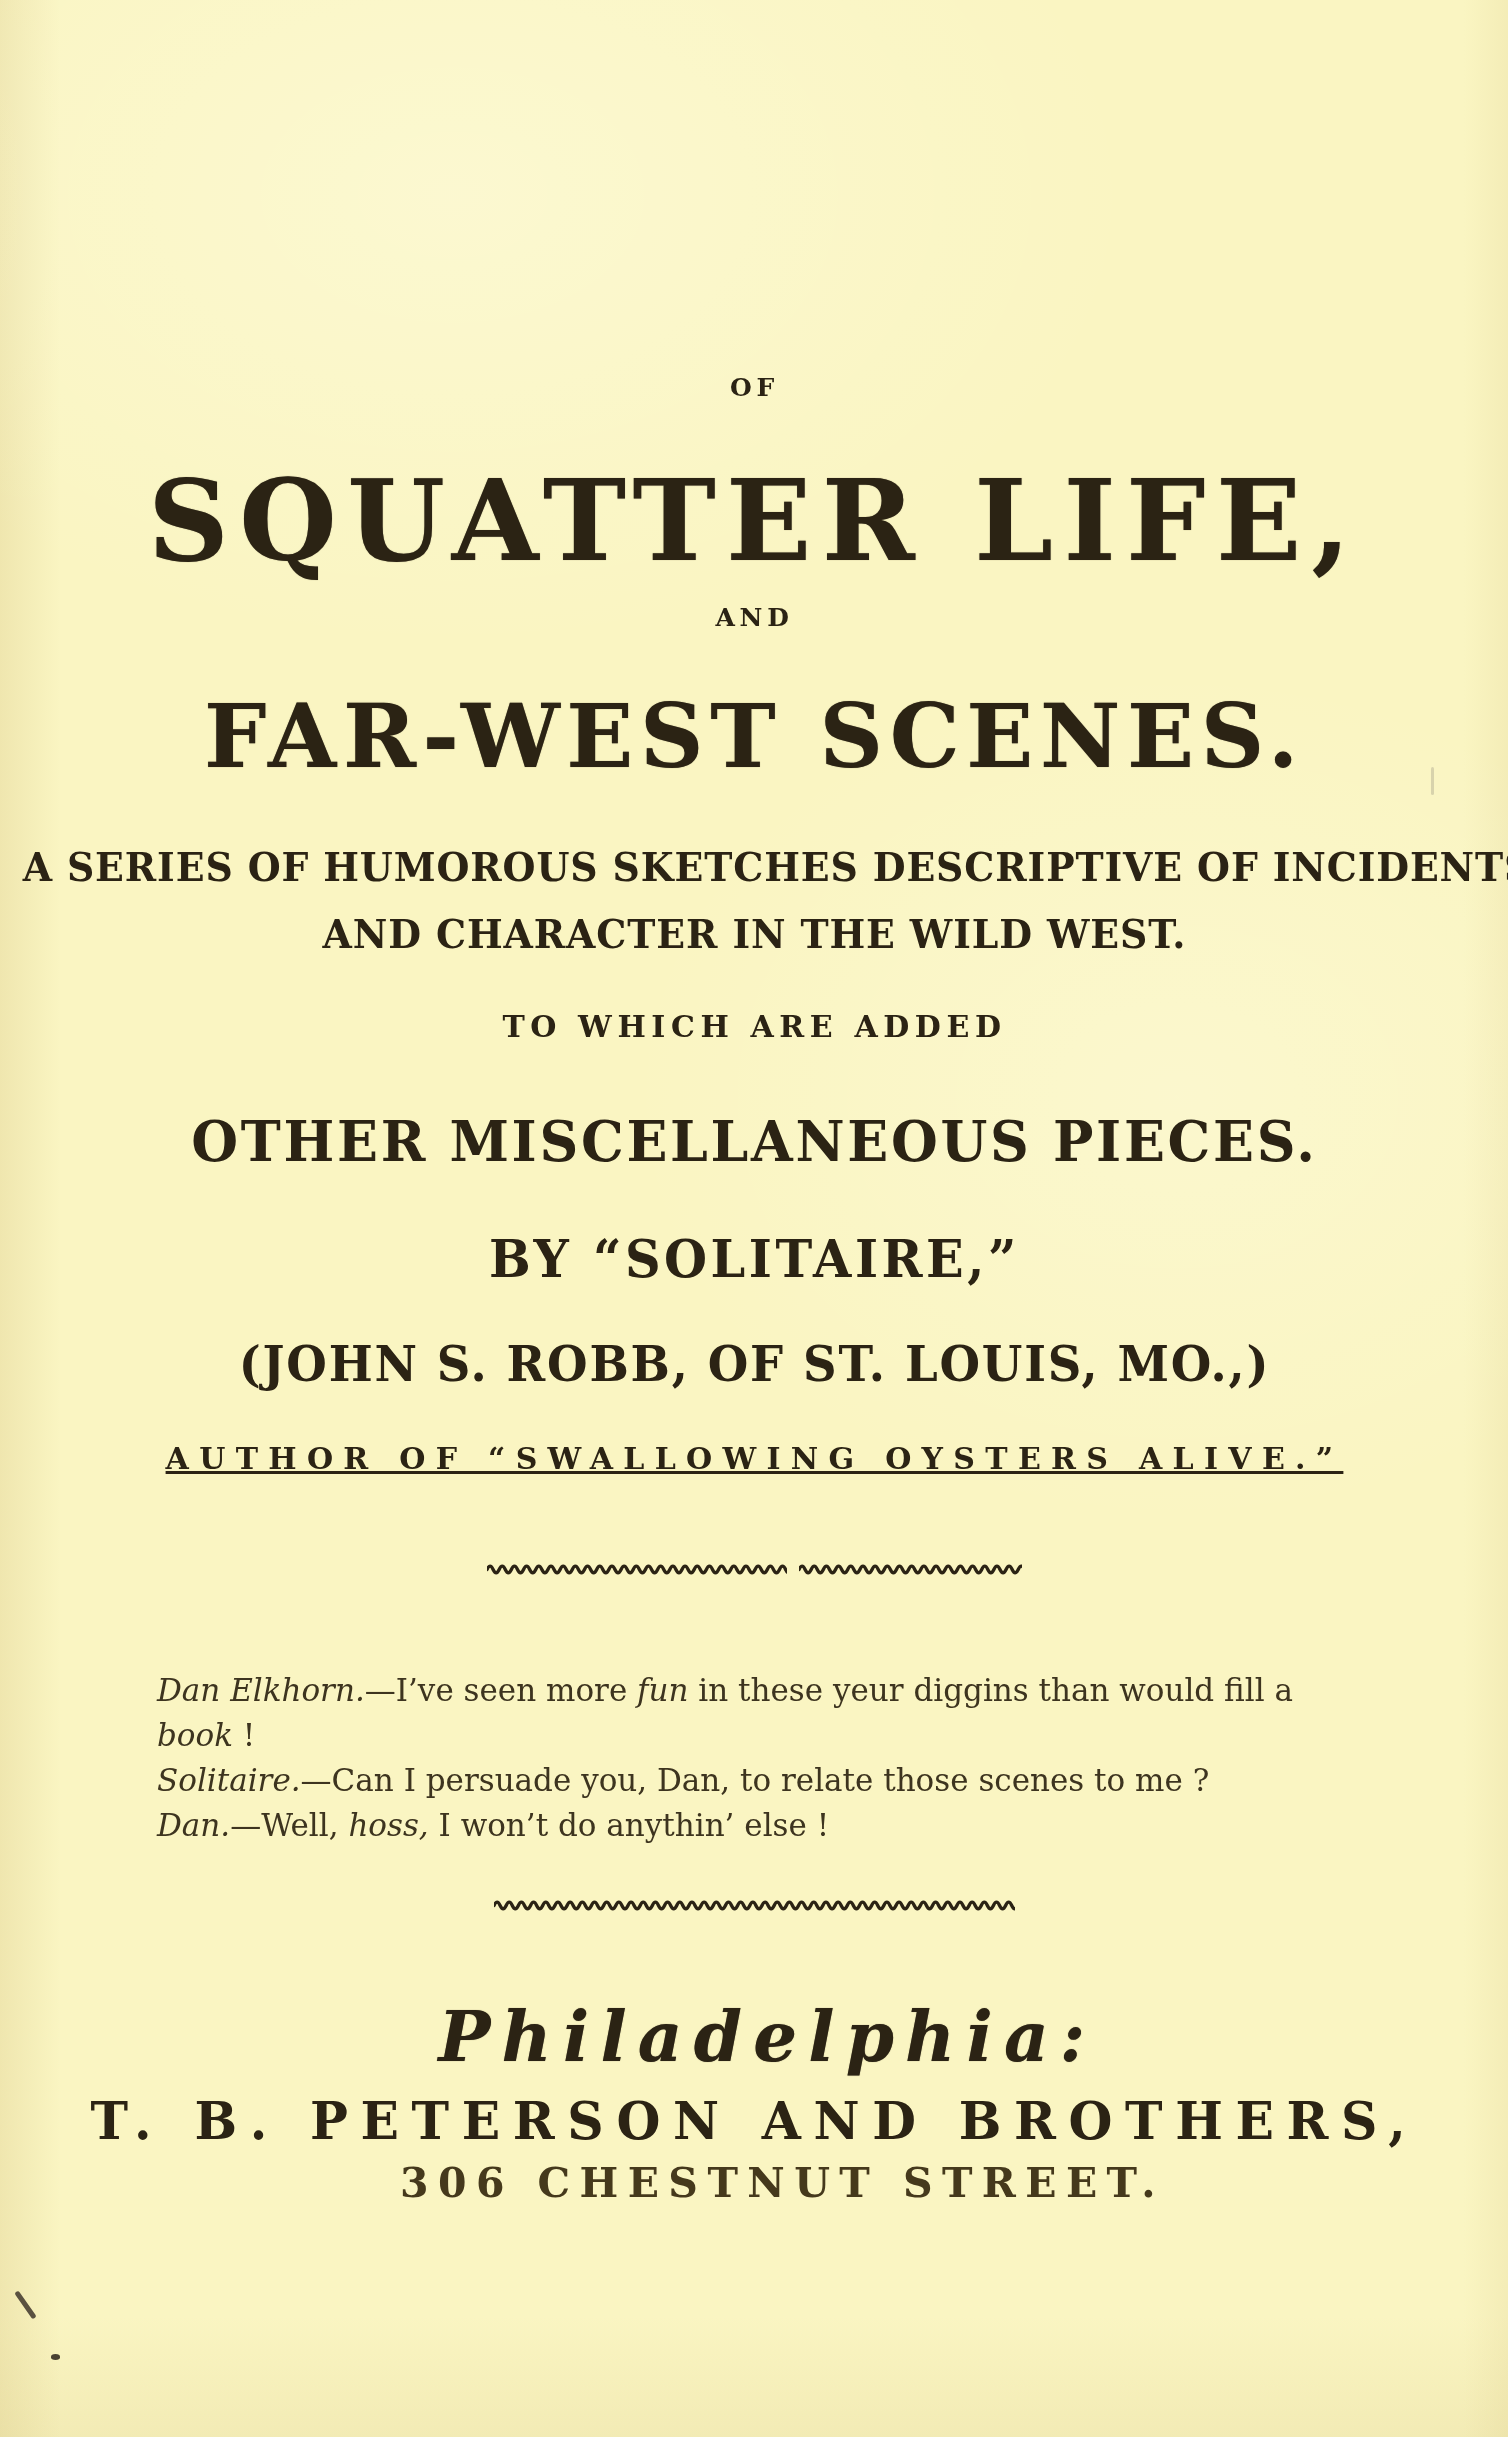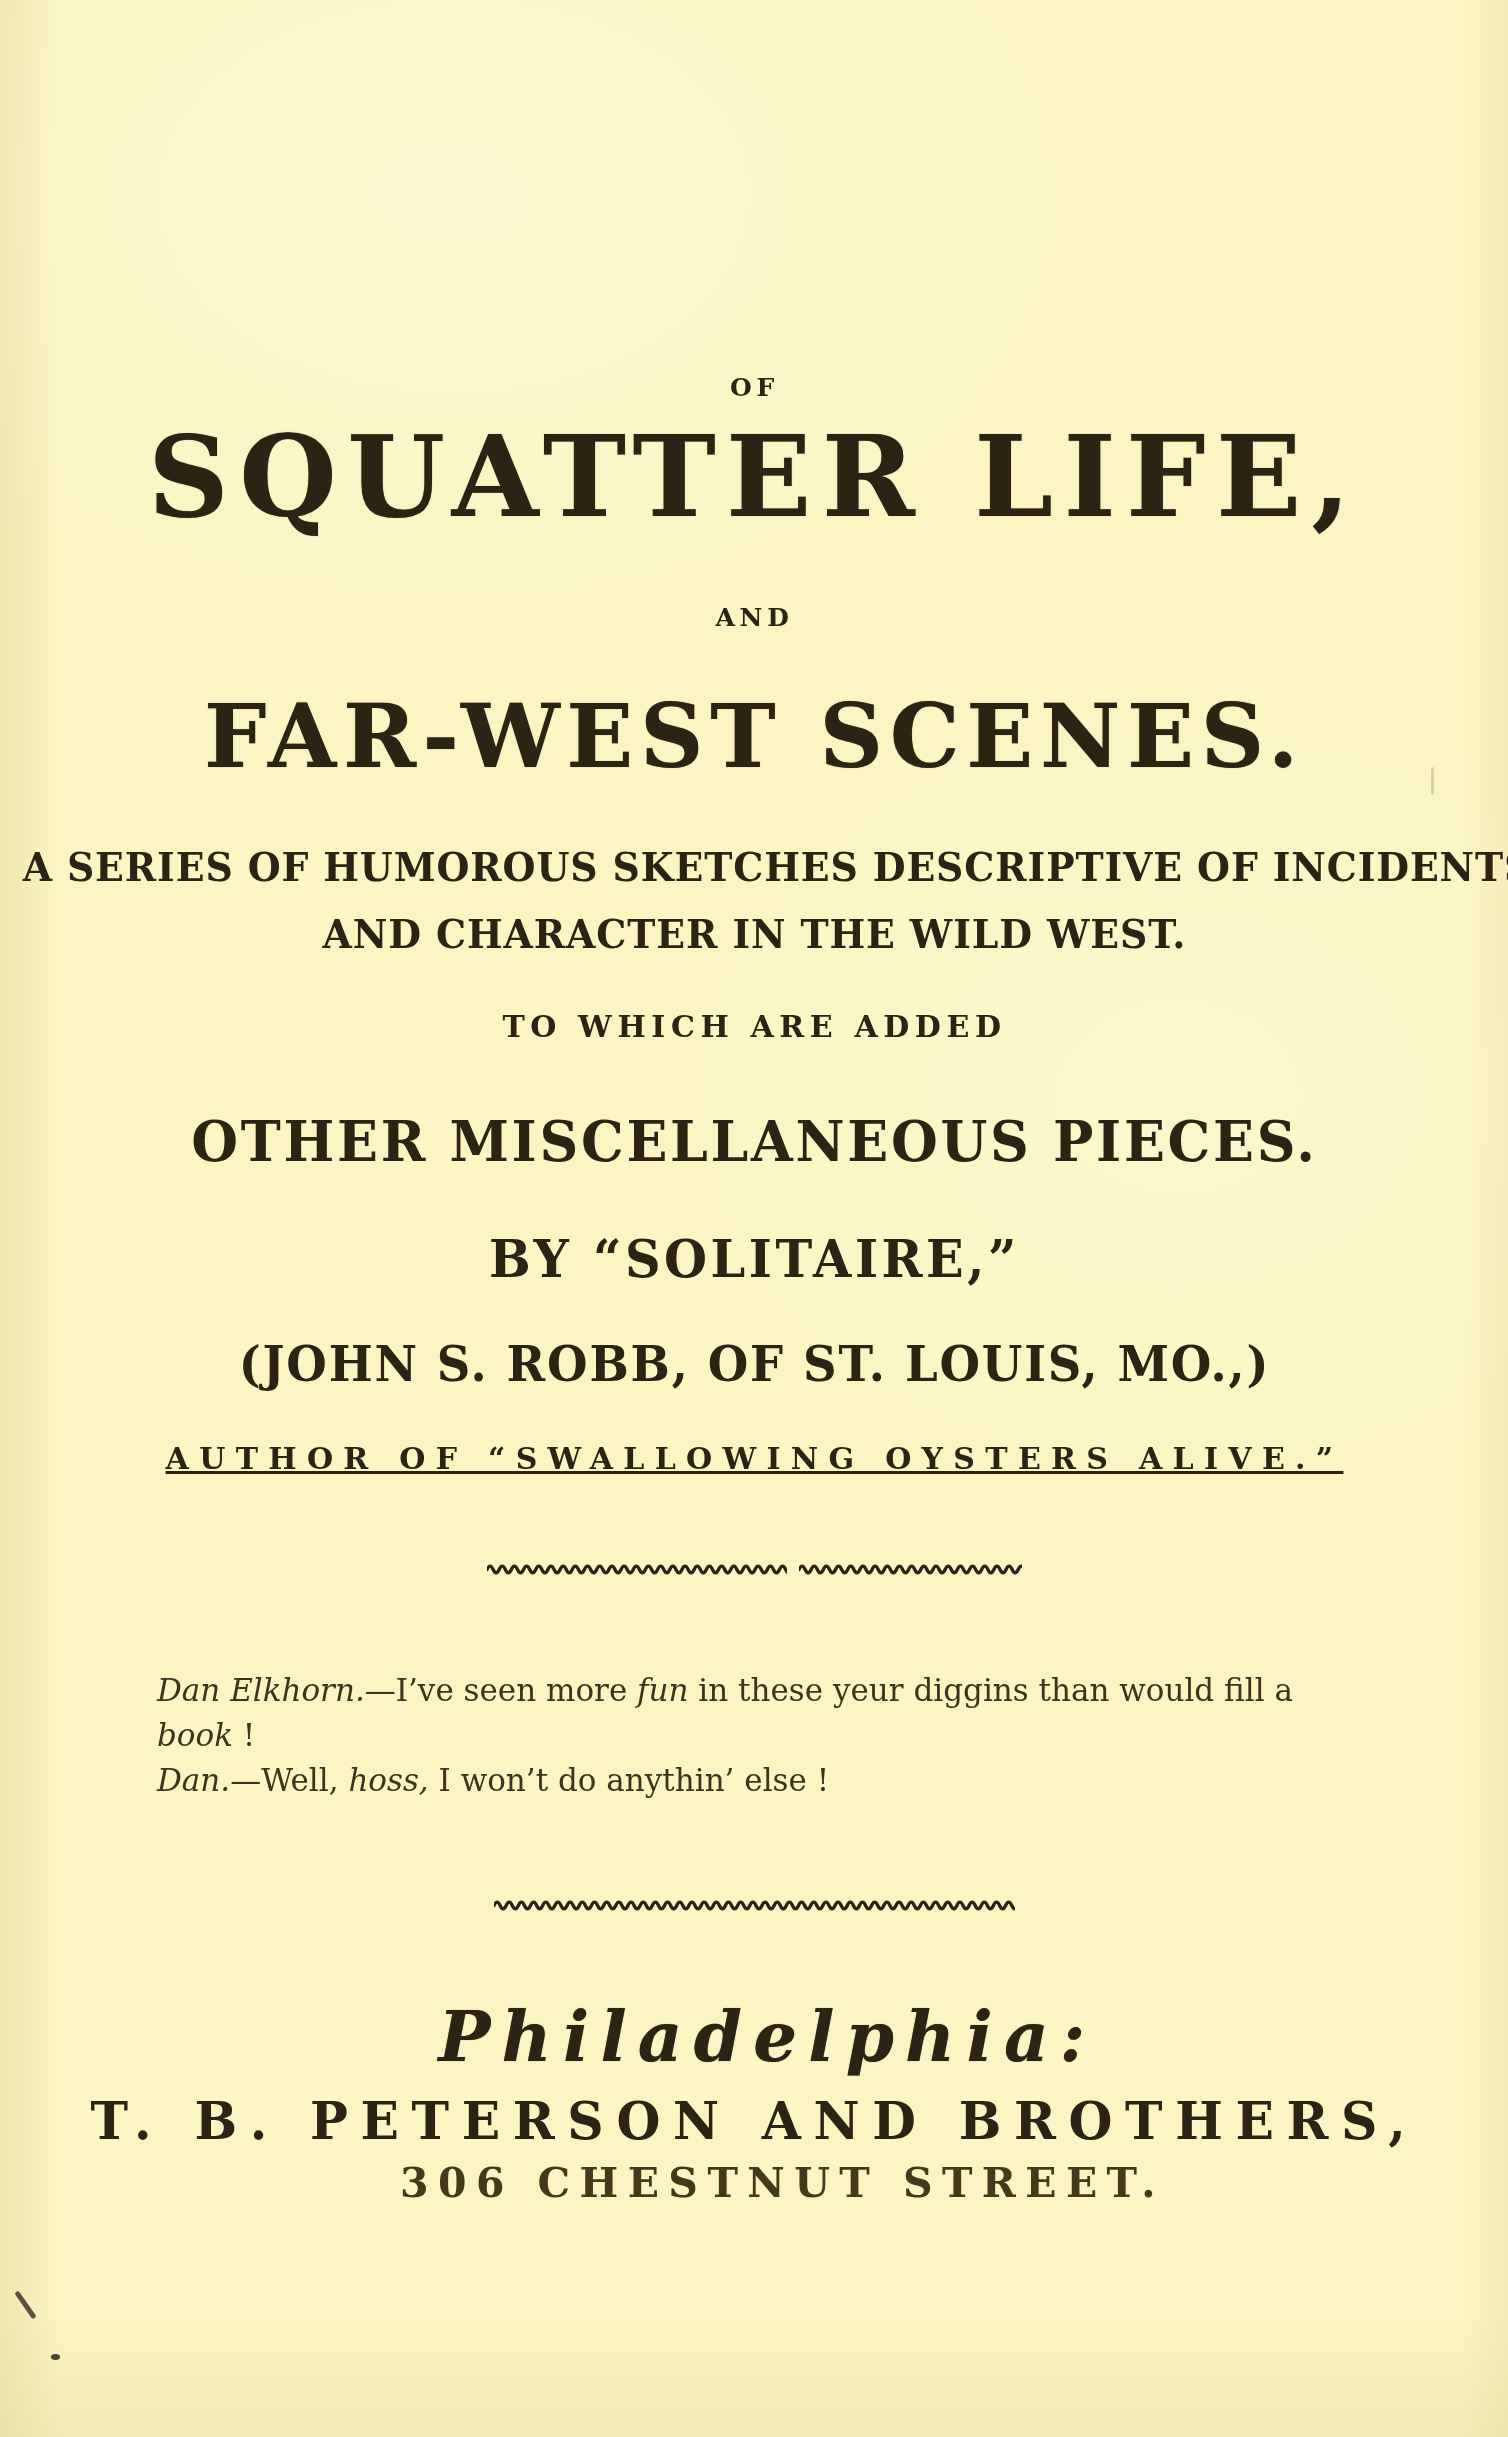--- a/index.html
+++ b/index.html
@@ -25,21 +25,21 @@
       var(--bg);
     color:var(--ink);
   }
   .abs{position:absolute;left:0;width:100%;text-align:center;white-space:nowrap;}
 
   .title-main{
     font-weight:bold;font-size:90px;letter-spacing:17px;
     text-shadow:0 0 0.9px rgba(43,35,20,0.55);
   }
   .t-streaks{top:208px;}
-  .t-squatter{font-size:112px;letter-spacing:10.3px;top:411px;text-align:center;}
+  .t-squatter{font-size:112px;letter-spacing:10.3px;top:455px;text-align:center;}
   .t-farwest{font-size:88px;letter-spacing:6.6px;top:684px;}
   .connector{font-weight:bold;font-size:25px;letter-spacing:4.7px;}
   .c-of{top:373px;}
   .c-and{top:603px;}
 
   .subtitle{
     top:834px;font-weight:bold;font-size:39px;letter-spacing:0.9px;
     line-height:67px;transform:scaleX(0.97);
   }
   .kicker{top:1009px;font-weight:bold;font-size:30px;letter-spacing:5.6px;}
@@ -111,20 +111,21 @@
     <span class="wave"><svg width="300" height="15" viewBox="0 0 320 16" xmlns="http://www.w3.org/2000/svg">
           <path d="M0 9 Q 3.25 2 6.5 9 T 13 9 T 19.5 9 T 26 9 T 32.5 9 T 39 9 T 45.5 9 T 52 9 T 58.5 9 T 65 9 T 71.5 9 T 78 9 T 84.5 9 T 91 9 T 97.5 9 T 104 9 T 110.5 9 T 117 9 T 123.5 9 T 130 9 T 136.5 9 T 143 9 T 149.5 9 T 156 9 T 162.5 9 T 169 9 T 175.5 9 T 182 9 T 188.5 9 T 195 9 T 201.5 9 T 208 9 T 214.5 9 T 221 9 T 227.5 9 T 234 9 T 240.5 9 T 247 9 T 253.5 9 T 260 9 T 266.5 9 T 273 9 T 279.5 9 T 286 9 T 292.5 9 T 299 9 T 305.5 9 T 312 9 T 318.5 9 T 325 9" fill="none" stroke="#2b2314" stroke-width="3.6" stroke-linecap="round"></path>
         </svg></span>
     <span class="wave"><svg width="223" height="15" viewBox="0 0 238 16" xmlns="http://www.w3.org/2000/svg">
           <path d="M0 9 Q 3.25 2 6.5 9 T 13 9 T 19.5 9 T 26 9 T 32.5 9 T 39 9 T 45.5 9 T 52 9 T 58.5 9 T 65 9 T 71.5 9 T 78 9 T 84.5 9 T 91 9 T 97.5 9 T 104 9 T 110.5 9 T 117 9 T 123.5 9 T 130 9 T 136.5 9 T 143 9 T 149.5 9 T 156 9 T 162.5 9 T 169 9 T 175.5 9 T 182 9 T 188.5 9 T 195 9 T 201.5 9 T 208 9 T 214.5 9 T 221 9 T 227.5 9 T 234 9 T 240.5 9" fill="none" stroke="#2b2314" stroke-width="3.6" stroke-linecap="round"></path>
         </svg></span>
   </div>
 
   <div class="epigraph">
     <div><span class="it">Dan Elkhorn.</span><span>—I’ve seen more </span><span class="it">fun</span><span> in these yeur diggins than would fill a </span><span class="itb">book</span><span> !</span></div>
+    <div><span class="it">Solitaire.</span><span>—Can I persuade you, Dan, to relate those scenes to me ?</span></div>
     <div><span class="it">Dan.</span><span>—Well, </span><span class="it">hoss,</span><span> I won’t do anythin’ else !</span></div>
   </div>
 
   <div class="abs rule rule-2">
     <span class="wave"><svg width="521" height="15" viewBox="0 0 556 16" xmlns="http://www.w3.org/2000/svg">
           <path d="M0 9 Q 3.25 2 6.5 9 T 13 9 T 19.5 9 T 26 9 T 32.5 9 T 39 9 T 45.5 9 T 52 9 T 58.5 9 T 65 9 T 71.5 9 T 78 9 T 84.5 9 T 91 9 T 97.5 9 T 104 9 T 110.5 9 T 117 9 T 123.5 9 T 130 9 T 136.5 9 T 143 9 T 149.5 9 T 156 9 T 162.5 9 T 169 9 T 175.5 9 T 182 9 T 188.5 9 T 195 9 T 201.5 9 T 208 9 T 214.5 9 T 221 9 T 227.5 9 T 234 9 T 240.5 9 T 247 9 T 253.5 9 T 260 9 T 266.5 9 T 273 9 T 279.5 9 T 286 9 T 292.5 9 T 299 9 T 305.5 9 T 312 9 T 318.5 9 T 325 9 T 331.5 9 T 338 9 T 344.5 9 T 351 9 T 357.5 9 T 364 9 T 370.5 9 T 377 9 T 383.5 9 T 390 9 T 396.5 9 T 403 9 T 409.5 9 T 416 9 T 422.5 9 T 429 9 T 435.5 9 T 442 9 T 448.5 9 T 455 9 T 461.5 9 T 468 9 T 474.5 9 T 481 9 T 487.5 9 T 494 9 T 500.5 9 T 507 9 T 513.5 9 T 520 9 T 526.5 9 T 533 9 T 539.5 9 T 546 9 T 552.5 9 T 559 9" fill="none" stroke="#2b2314" stroke-width="3.6" stroke-linecap="round"></path>
         </svg></span>
   </div>
 
   <div class="abs city">Philadelphia:</div>

